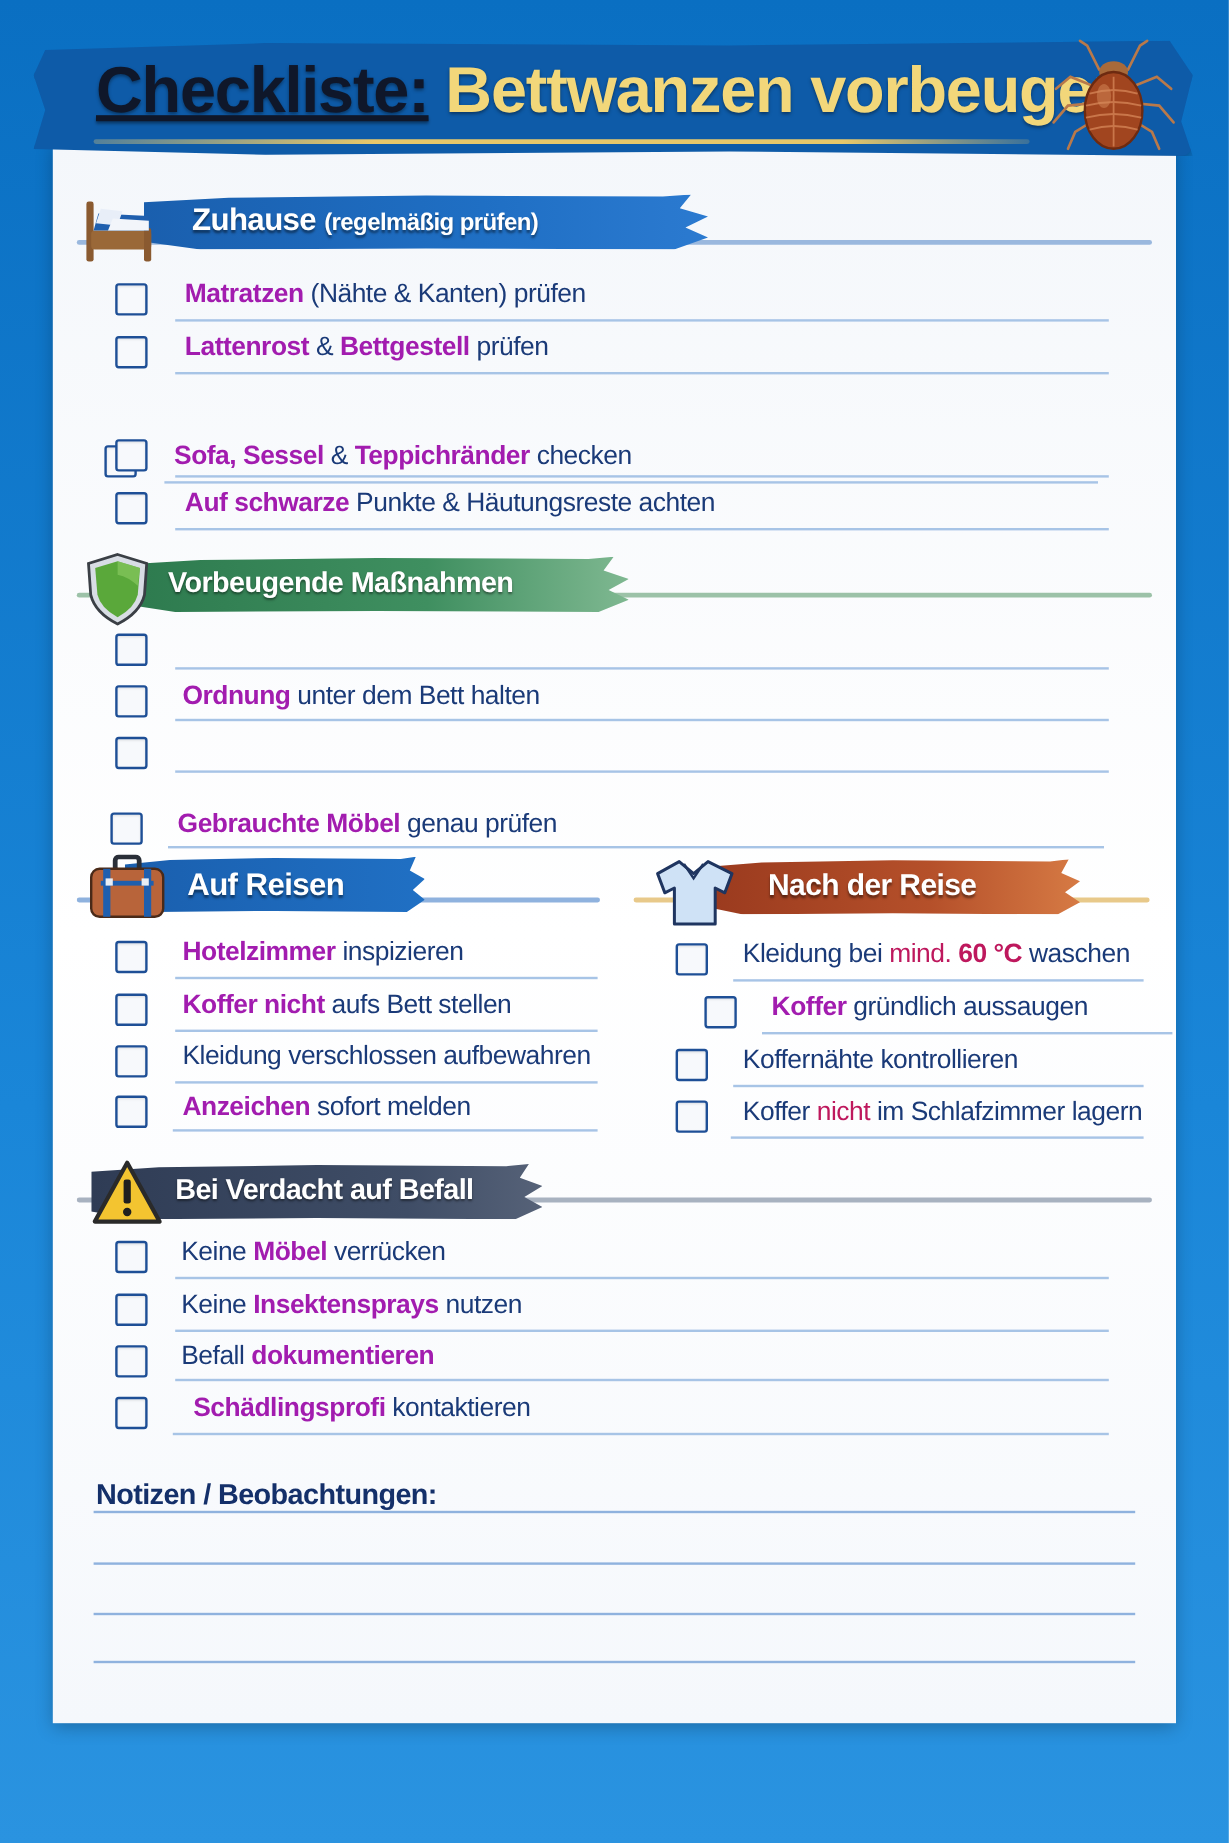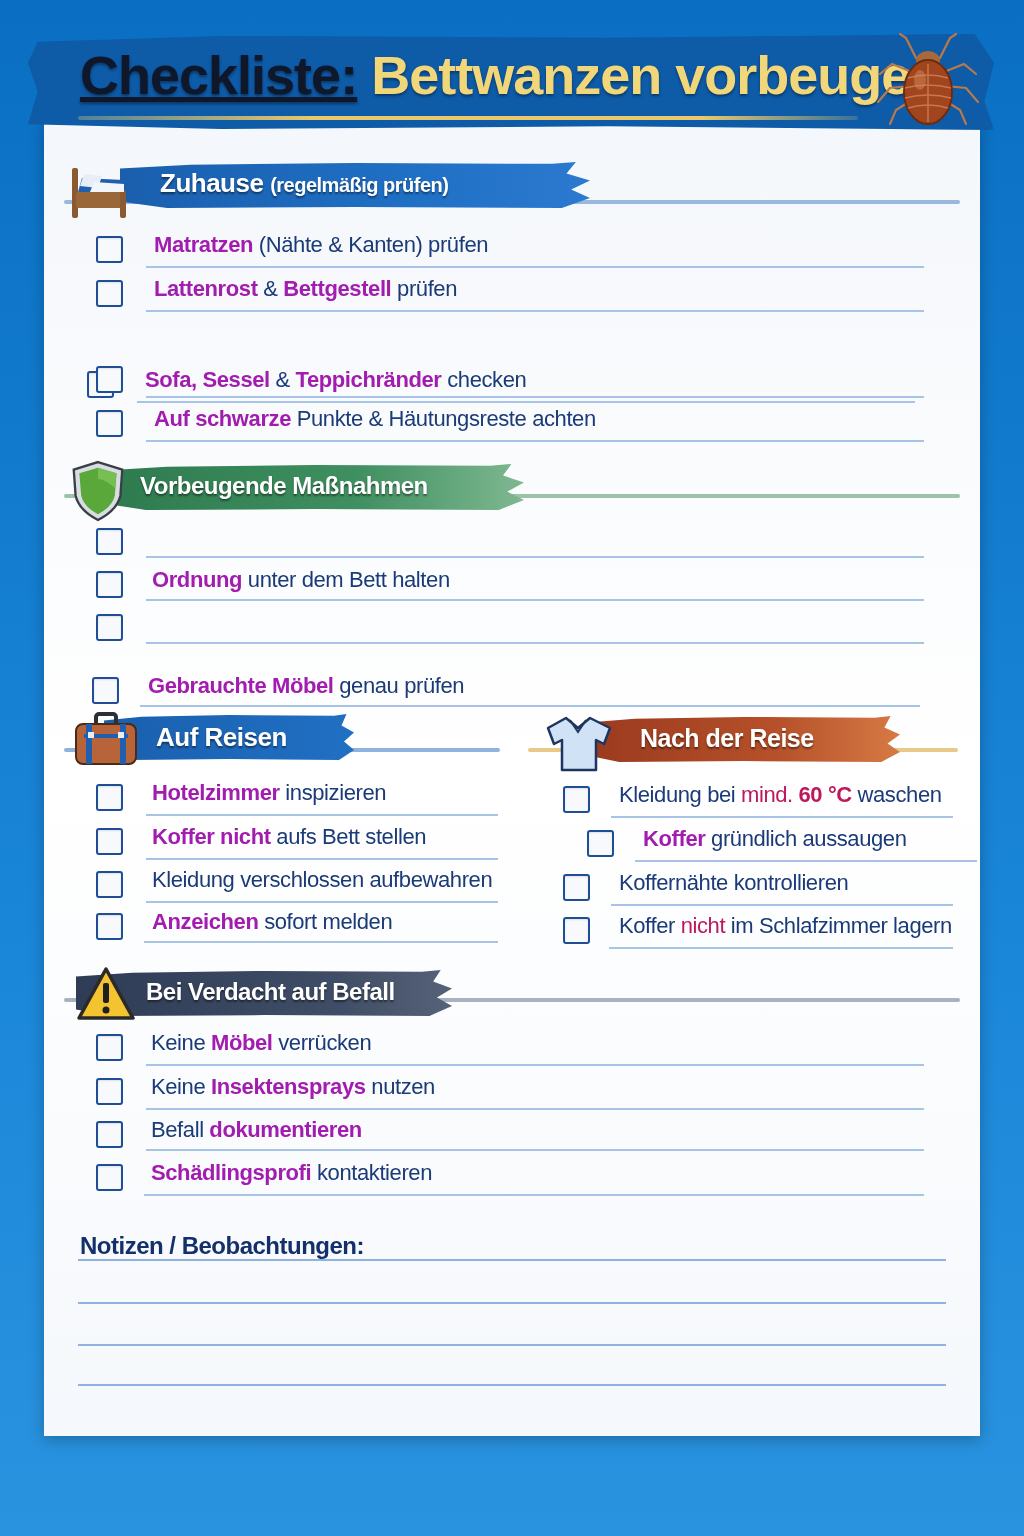--- a/index.html
+++ b/index.html
@@ -264,21 +264,21 @@
   <div class="label" style="left:55px;"><span>Keine </span><b>Insektensprays</b><span> nutzen</span></div>
   <div class="uline" style="left:50px;top:34px;width:778px;"></div>
 </div>
 <div class="item" style="left:96px;top:1117px;width:830px;">
   <div class="cb"></div>
   <div class="label" style="left:55px;"><span>Befall </span><b>dokumentieren</b><span></span></div>
   <div class="uline" style="left:50px;top:32px;width:778px;"></div>
 </div>
 <div class="item" style="left:96px;top:1160px;width:830px;">
   <div class="cb"></div>
-  <div class="label" style="left:55px;text-align:center;"><b>Schädlingsprofi</b><span> kontaktieren</span></div>
+  <div class="label" style="left:65px;text-align:center;"><b>Schädlingsprofi</b><span> kontaktieren</span></div>
   <div class="uline" style="left:48px;top:34px;width:780px;"></div>
 </div>
 
 <div class="notes-label">Notizen / Beobachtungen:</div>
 <div class="note-line" style="top:1259px;"></div>
 <div class="note-line" style="top:1302px;"></div>
 <div class="note-line" style="top:1344px;"></div>
 <div class="note-line" style="top:1384px;"></div>
 
 </body></html>

